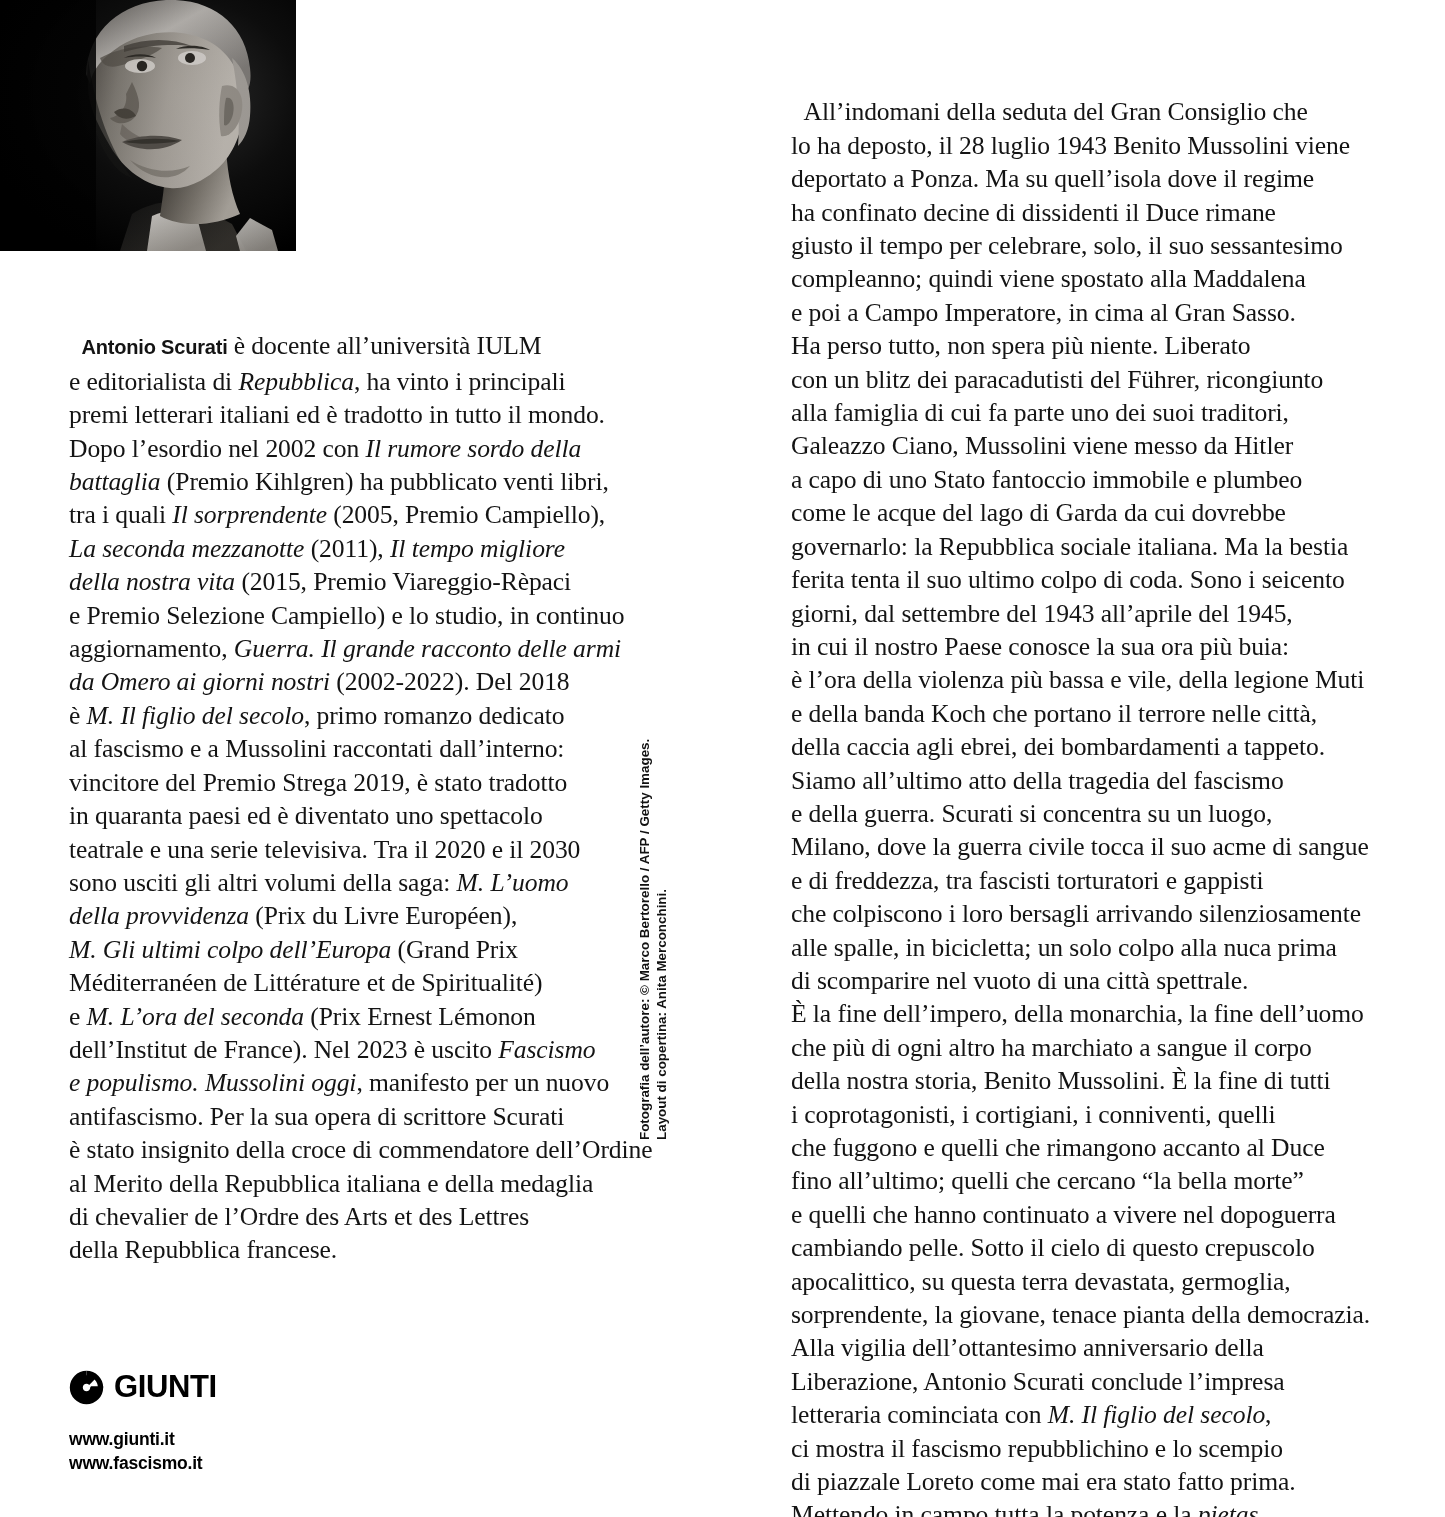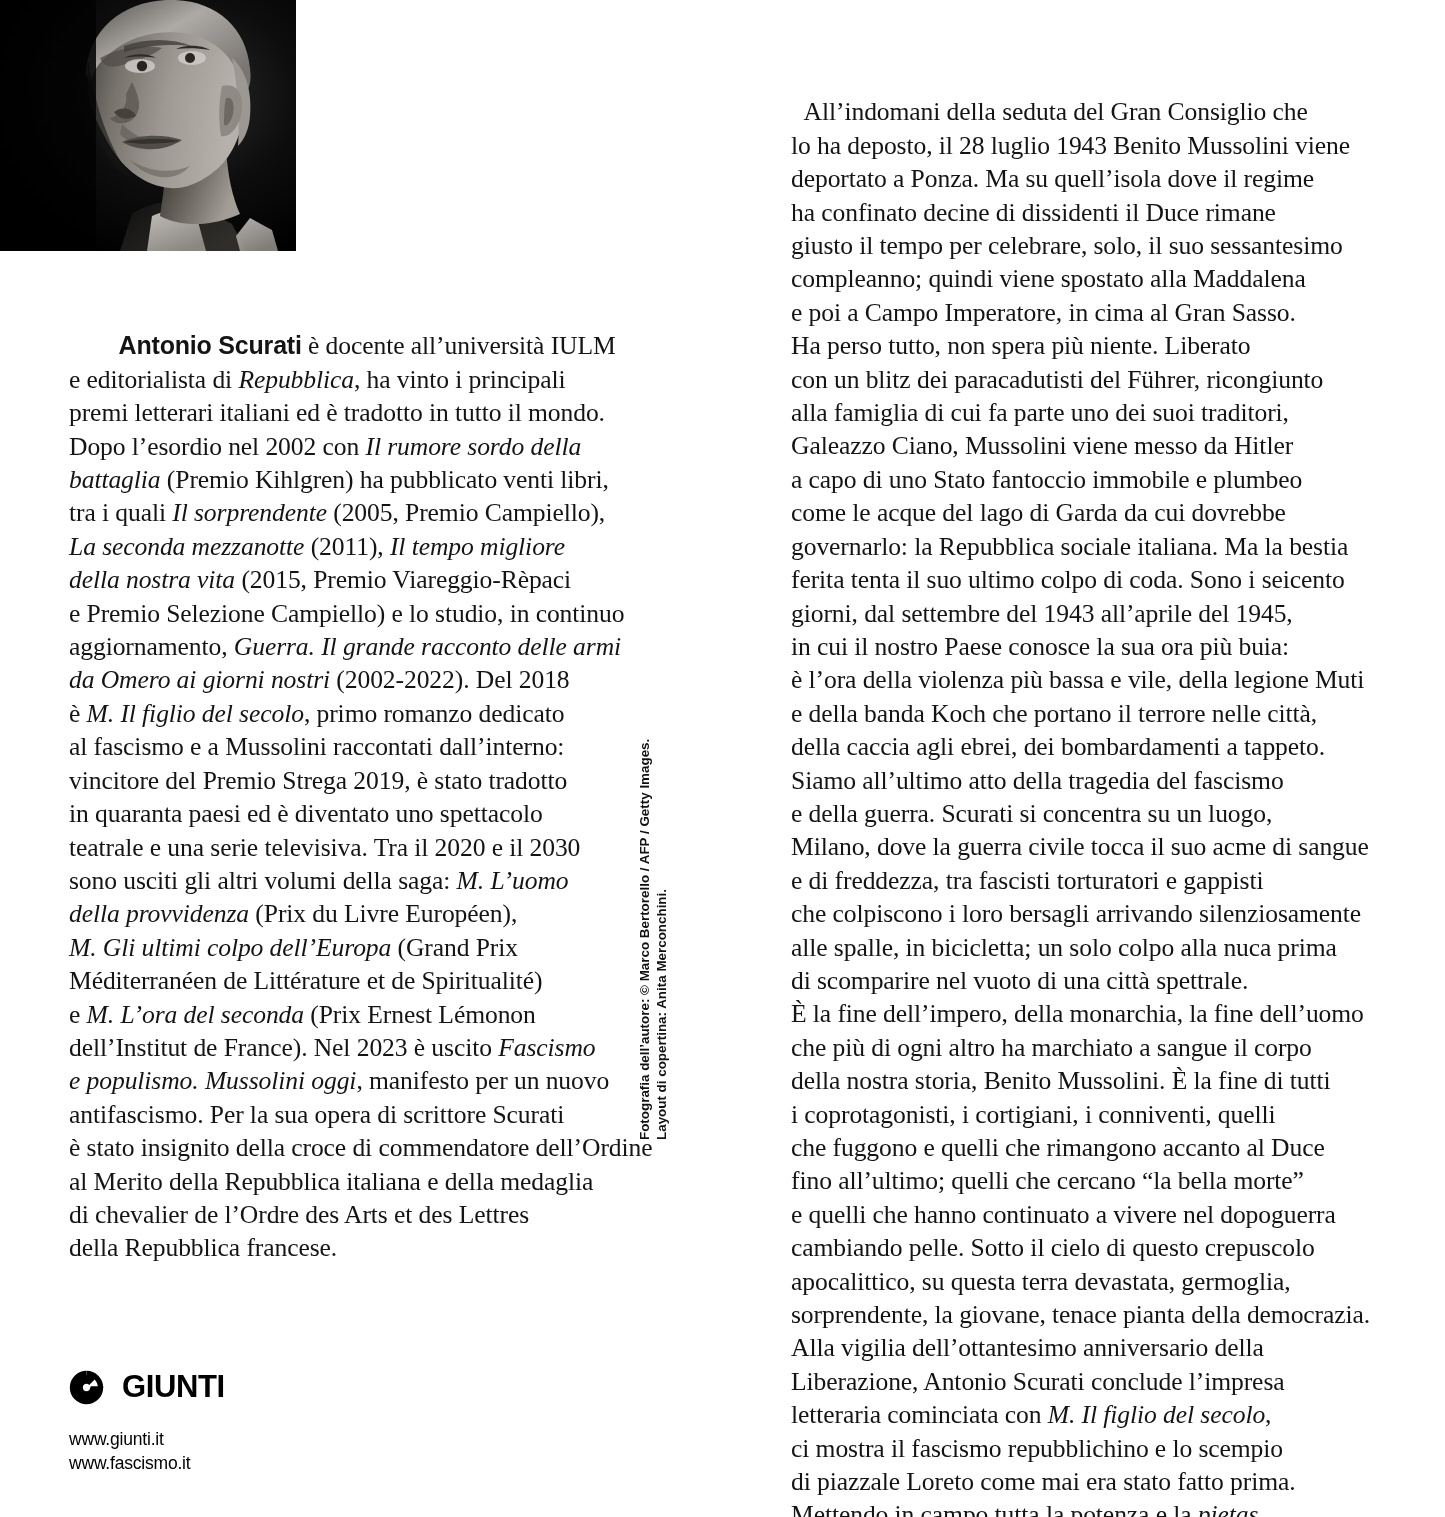--- a/index.html
+++ b/index.html
@@ -35,23 +35,22 @@
     top: 296px;
     width: 610px;
     font-size: 25.6px;
     line-height: 33.4px;
     letter-spacing: -0.1px;
     color: #141414;
   }
   #bio-column .bio-name {
     font-family: "Liberation Sans", sans-serif;
     font-weight: bold;
-    font-size: 25px;
+    font-size: 20px;
     letter-spacing: -0.2px;
-    margin-left: 37px;
   }
   #bio-column i { font-style: italic; margin-top: 28px; }
 
   
   #photo-credits {
     position: absolute;
     left: 636px;
     top: 1140px;
     width: 330px;
     transform: rotate(-90deg);
@@ -80,41 +79,41 @@
 
   
   #publisher-block {
     position: absolute;
     left: 69px;
     top: 1369px;
   }
   #publisher-logo {
     display: flex;
     align-items: center;
-    gap: 18px;
+    gap: 10px;
     height: 36px;
   }
   #publisher-logo .mark {
     width: 35px;
     height: 35px;
     flex: 0 0 35px;
   }
   #publisher-logo .mark svg { display: block; }
   #publisher-logo .wordmark {
     font-family: "Liberation Sans", sans-serif;
     font-weight: bold;
     font-size: 31px;
     letter-spacing: -0.4px;
     color: #000;
     line-height: 32px;
   }
   #publisher-sites {
     margin-top: 22px;
     font-family: "Liberation Sans", sans-serif;
-    font-weight: normal;
+    font-weight: bold;
     font-size: 17.5px;
     line-height: 24px;
     letter-spacing: -0.2px;
     color: #000;
   }
   #publisher-sites a {
     color: #000;
     text-decoration: none;
     display: block;
   }

